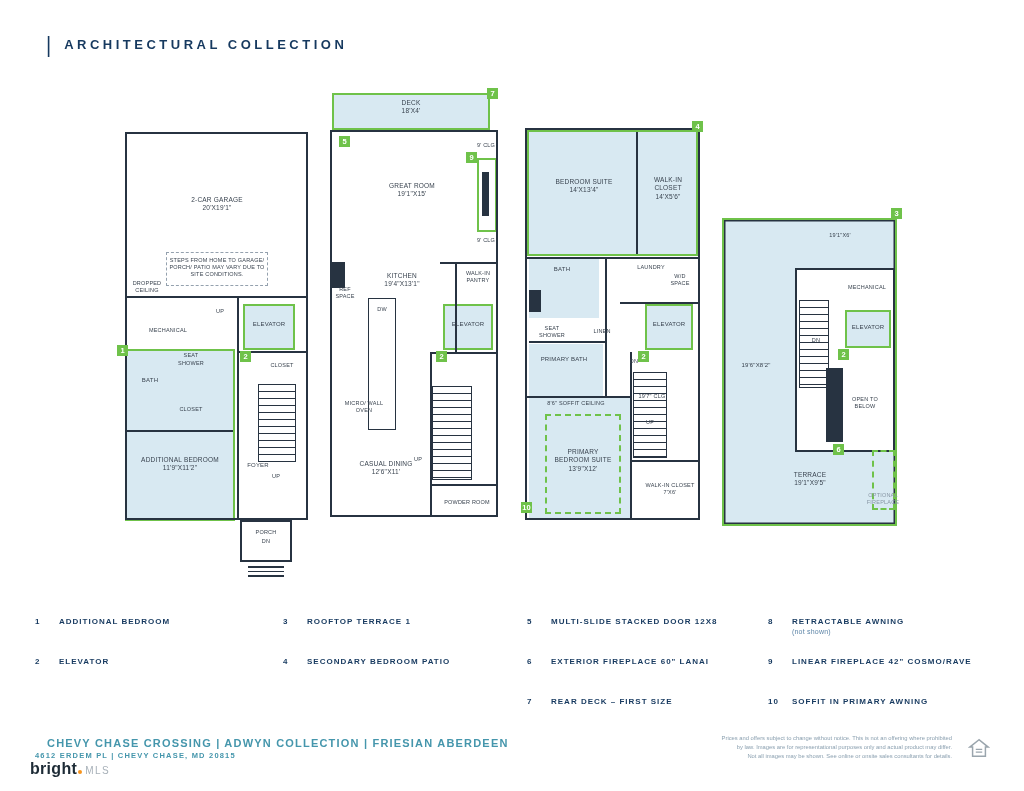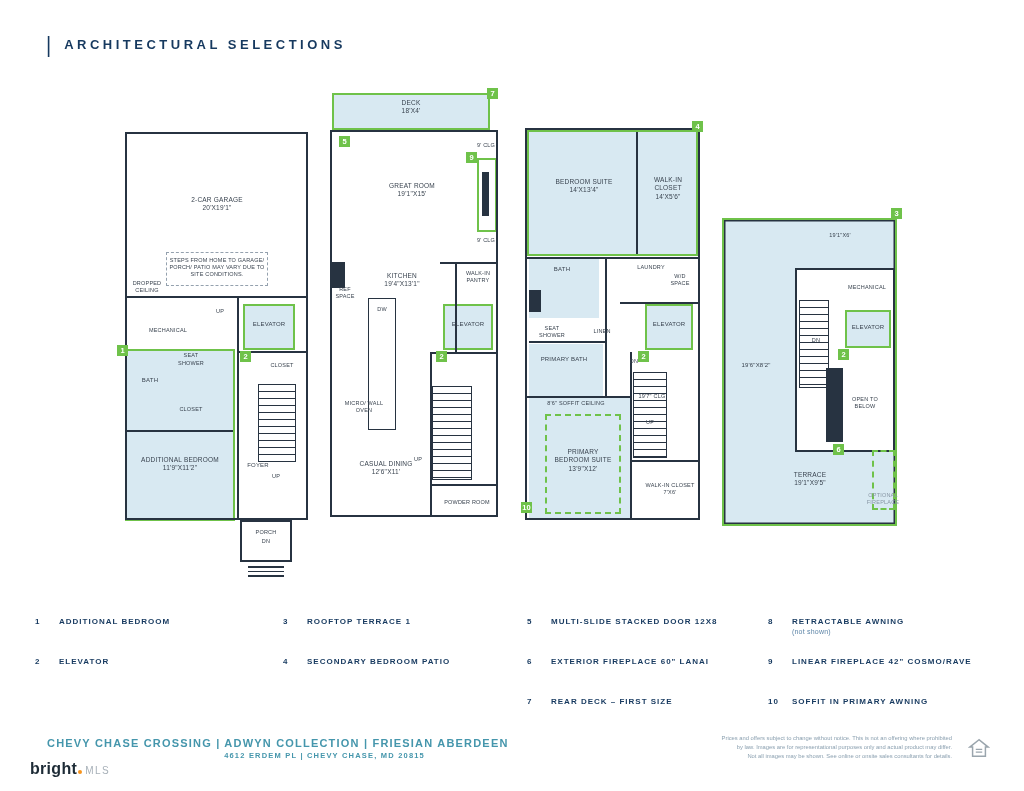--- a/index.html
+++ b/index.html
@@ -37,36 +37,36 @@
            font-size:7.5px; font-weight:bold; display:flex; align-items:center; justify-content:center; z-index:6; }
 
   
   .legend-col { position:absolute; display:flex; flex-direction:column; gap:31px; }
   .legend-item { position:relative; display:flex; gap:11px; font-size:8px; font-weight:bold; color:#16395F; letter-spacing:1px; }
   .legend-num { min-width:13px; }
   .legend-note { position:absolute; left:24px; top:11px; font-size:7px; font-weight:normal; color:#5E86A8; letter-spacing:.2px; }
 
   
   .f-line1 { position:absolute; left:47px; top:737px; font-size:11px; font-weight:bold; color:#4596AC; letter-spacing:1.2px; }
-  .f-line2 { position:absolute; left:35px; top:751px; width:390px; text-align:right; font-size:7.5px; font-weight:bold; color:#4596AC; letter-spacing:1.2px; }
+  .f-line2 { position:absolute; left:35px; top:751px; width:390px; text-align:left; font-size:7.5px; font-weight:bold; color:#4596AC; letter-spacing:1.2px; }
   .brand { position:absolute; left:30px; top:760px; display:flex; align-items:baseline; }
   .brand-main { font-size:16px; font-weight:bold; color:#1D2B36; letter-spacing:.3px; }
   .brand-dot { width:4px; height:4px; background:#F7941D; border-radius:50%; margin:0 3px 0 1px; }
   .brand-mls { font-size:10px; color:#A7B0B8; letter-spacing:1.5px; }
   .disclaimer { position:absolute; left:600px; top:734px; width:352px; text-align:right; font-size:5.8px; color:#8BA0B0; line-height:1.55; }
   .eho { position:absolute; left:968px; top:737px; }
 </style>
 </head>
 <body>
 
 <div class="page">
 
   <div class="hdr">
     <span class="hdr-sep">|</span>
-    <span class="hdr-sub">ARCHITECTURAL SELECTIONS</span>
+    <span class="hdr-sub">ARCHITECTURAL COLLECTION</span>
   </div>
 
   <div class="owall" style="left:125px;top:132px;width:183px;height:388px"></div>
   <div class="wallh" style="left:126px;top:296px;width:181px"></div>
   <div class="wallv" style="left:237px;top:296px;height:224px"></div>
   <div class="wallh" style="left:237px;top:351px;width:71px"></div>
   <div class="gbox" style="left:125px;top:349px;width:110px;height:172px"></div>
   <div class="wallh" style="left:127px;top:430px;width:106px"></div>
   <div class="gbox" style="left:243px;top:304px;width:52px;height:46px"></div>
   <div class="stairs" style="left:258px;top:384px;width:38px;height:78px"></div>

